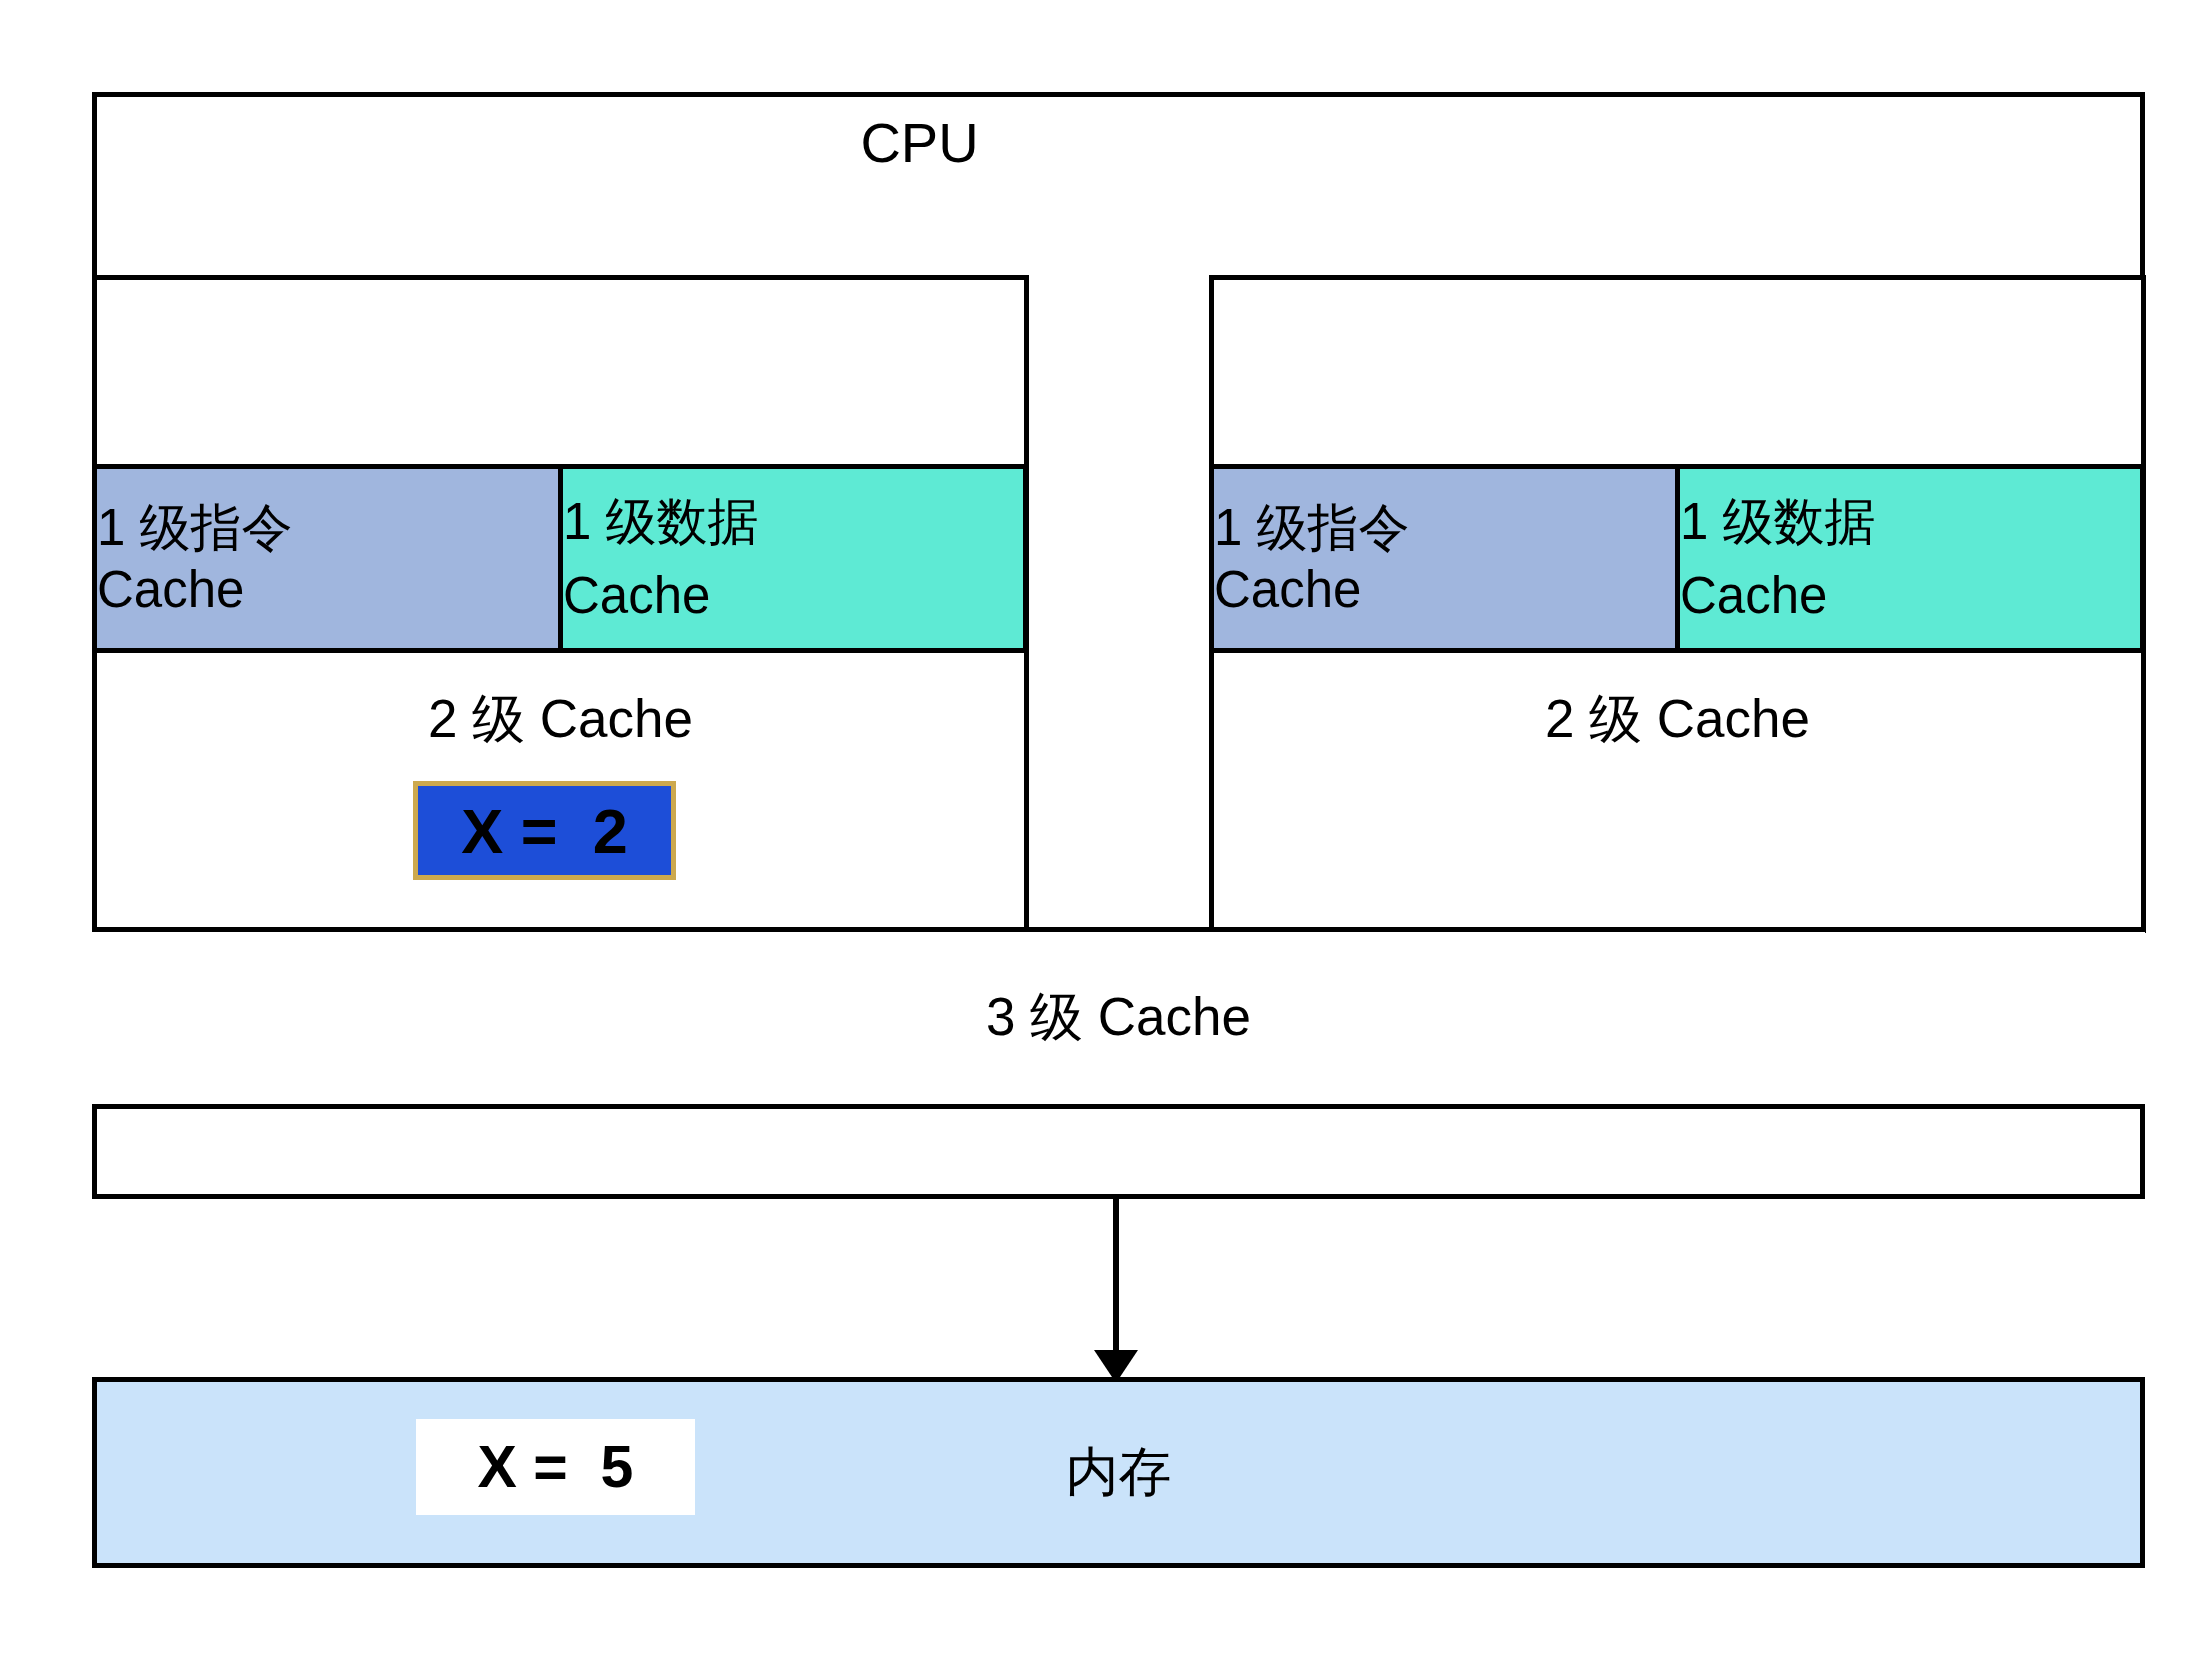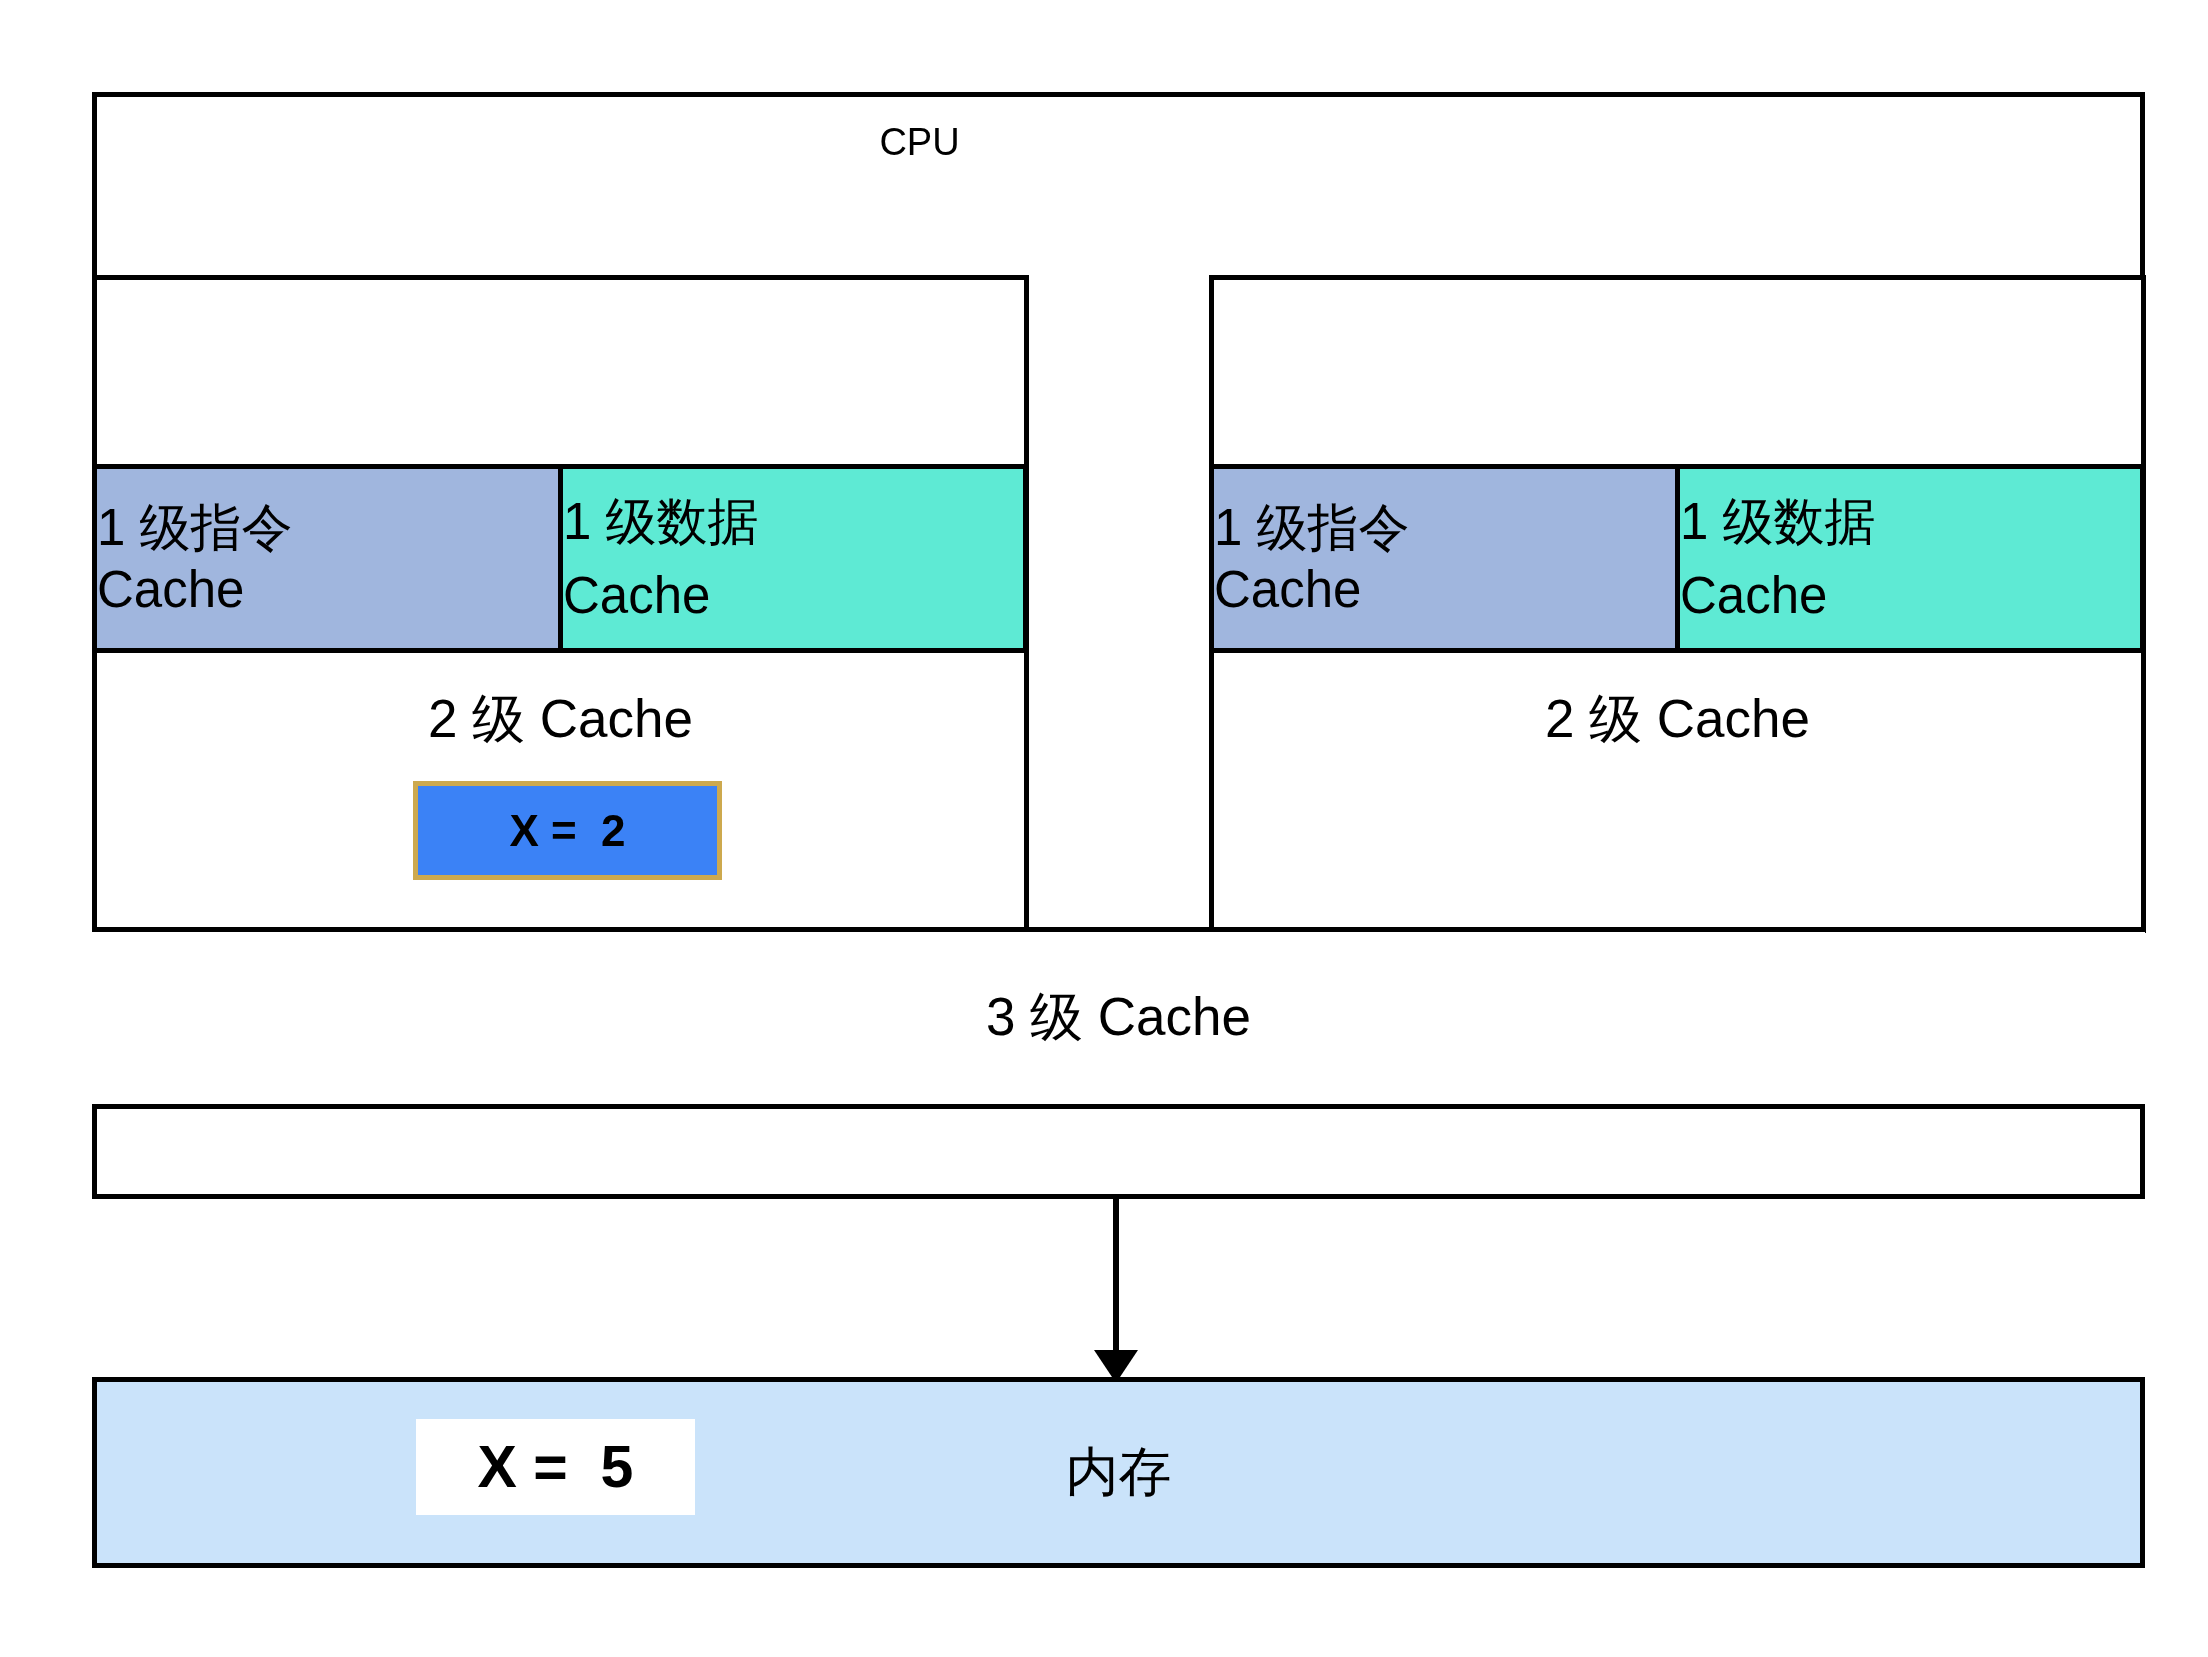--- a/index.html
+++ b/index.html
@@ -26,21 +26,21 @@
   .col-flex {
     display: flex;
     flex-direction: column;
     align-items: flex-start;
     justify-content: center;
     text-align: center;
   }
 
   
   .cpu-box { left: 92px; top: 92px; width: 2053px; height: 1107px; background: #ffffff; }
-  .cpu-label { left: 92px; top: 103px; width: 1655px; height: 79px; font-size: 38px; }
+  .cpu-label { left: 92px; top: 103px; width: 1655px; height: 79px; font-size: 56px; }
 
   
   .core-box { top: 275px; width: 937px; height: 658px; background: #ffffff; }
   .core-1 { left: 92px; }
   .core-2 { left: 1209px; }
   .core-title { top: 331px; width: 937px; height: 73px; font-size: 53px; }
   .core-1-title { left: 92px; }
   .core-2-title { left: 1209px; }
 
   
@@ -52,24 +52,24 @@
   .c2-l1i { left: 1209px; width: 472px; }
   .c2-l1d { left: 1675px; width: 470px; }
 
   
   .l2-label { top: 687px; width: 937px; height: 66px; font-size: 53px; }
   .c1-l2 { left: 92px; }
   .c2-l2 { left: 1209px; }
 
   
   .x2-box {
-    left: 413px; top: 781px; width: 309px; height: 99px;
-    background: #3b82f6;
+    left: 413px; top: 781px; width: 263px; height: 99px;
+    background: #1d4ed8;
     border: 5.5px solid #cda94e;
-    font-size: 44px; font-weight: bold;
+    font-size: 63px; font-weight: bold;
     white-space: pre;
   }
 
   
   .l3-row {
     left: 92px; top: 927px; width: 2053px; height: 182px;
     border-top: 5.5px solid #000;
     border-bottom: 5.5px solid #000;
     font-size: 53px;
     background: #ffffff;

